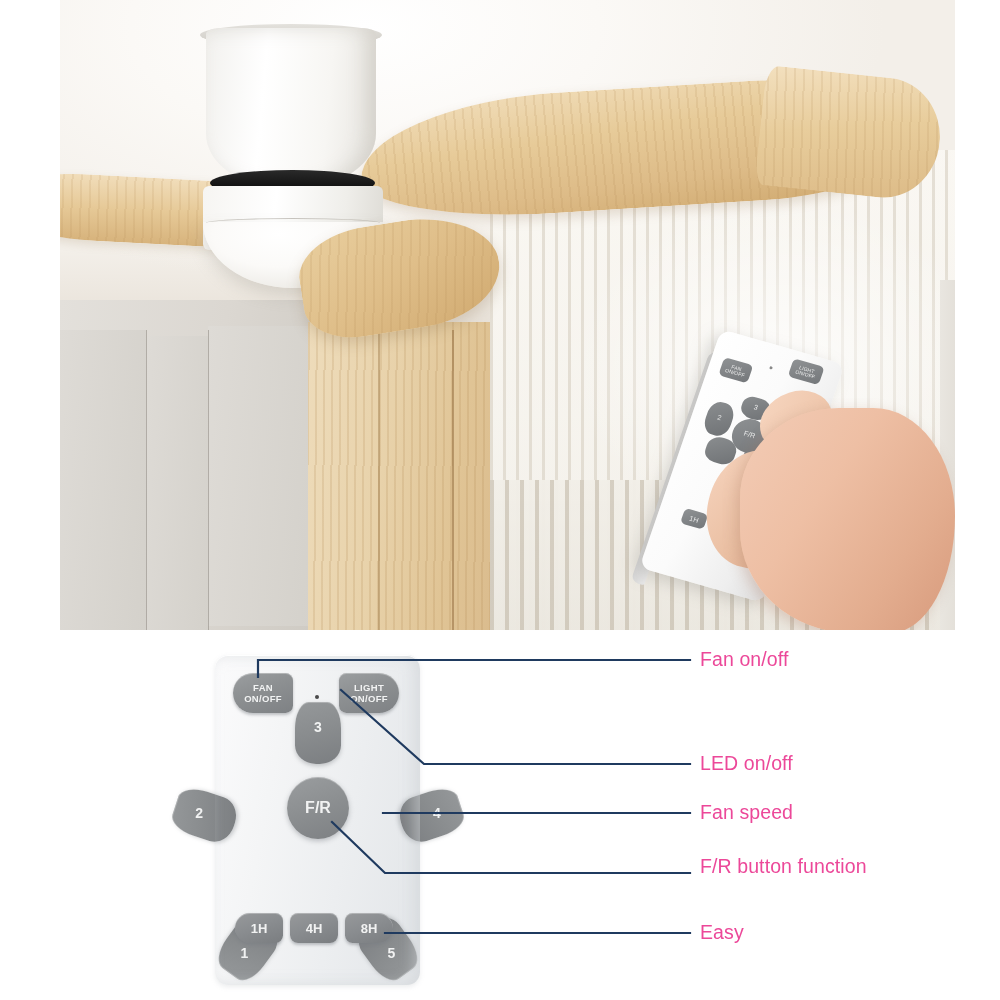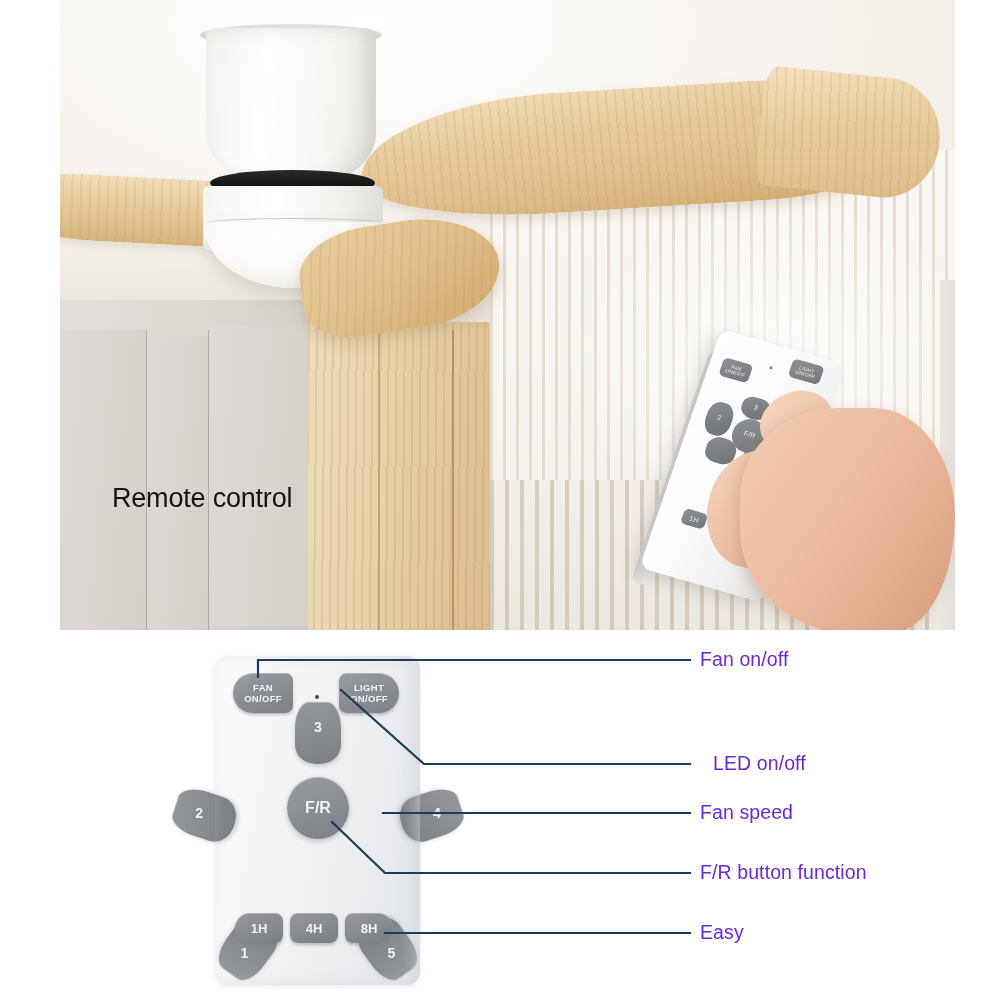--- a/index.html
+++ b/index.html
@@ -272,21 +272,21 @@
   }
   #tb-1h { left: 20px; border-radius: 16px 8px 8px 16px; }
   #tb-4h { left: 75px; }
   #tb-8h { left: 130px; border-radius: 8px 16px 16px 8px; }
 
   
   #callouts { position: absolute; left: 0; top: 0; width: 1000px; height: 370px; }
 
   
   .callout-label {
-    position: absolute; font-size: 19.5px; color: #6d28d9;
+    position: absolute; font-size: 19.5px; color: #ec4899;
     font-weight: 400; white-space: nowrap; letter-spacing: .1px;
   }
 </style>
 </head>
 <body>
 
 <div id="page">
 
   <div id="photo">
 
@@ -348,21 +348,20 @@
         <div class="rp-txt" style="left:54px;top:177px;width:24px;font-size:7px;">4H</div>
         <div class="rp-btn" style="left:84px;top:162px;width:24px;height:16px;"></div>
         <div class="rp-txt" style="left:84px;top:167px;width:24px;font-size:7px;">8H</div>
       </div>
       <div class="thumb"></div>
       <div class="finger-top"></div>
       <div class="hand"></div>
     </div>
 
     <div id="headline">
-      <div class="h2">Remote control</div>
     </div>
   </div>
 
   <div id="diagram">
 
     <div id="remote">
 
       <div class="top-btn" id="btn-fan">
         <div>FAN</div>
         <div>ON/OFF</div>
@@ -409,18 +408,18 @@
         <path d="M 383 183 L 690 183"></path>
 
         <path d="M 334 822 L 334 822"></path>
         <path d="M 332 192 L 385 243 L 690 243"></path>
 
         <path d="M 385 303 L 690 303"></path>
       </g>
     </svg>
 
     <div class="callout-label" style="left:700px; top:18px;">Fan on/off</div>
-    <div class="callout-label" style="left:700px; top:122px;margin-left:13px;">LED on/off</div>
+    <div class="callout-label" style="left:700px; top:122px;">LED on/off</div>
     <div class="callout-label" style="left:700px; top:171px;">Fan speed</div>
-    <div class="callout-label" style="left:700px; top:231px;">F/R button function</div>
+    <div class="callout-label" style="left:700px; top:225px;">F/R button function</div>
     <div class="callout-label" style="left:700px; top:291px;">Easy</div>
   </div>
 </div>
 
 </body></html>

